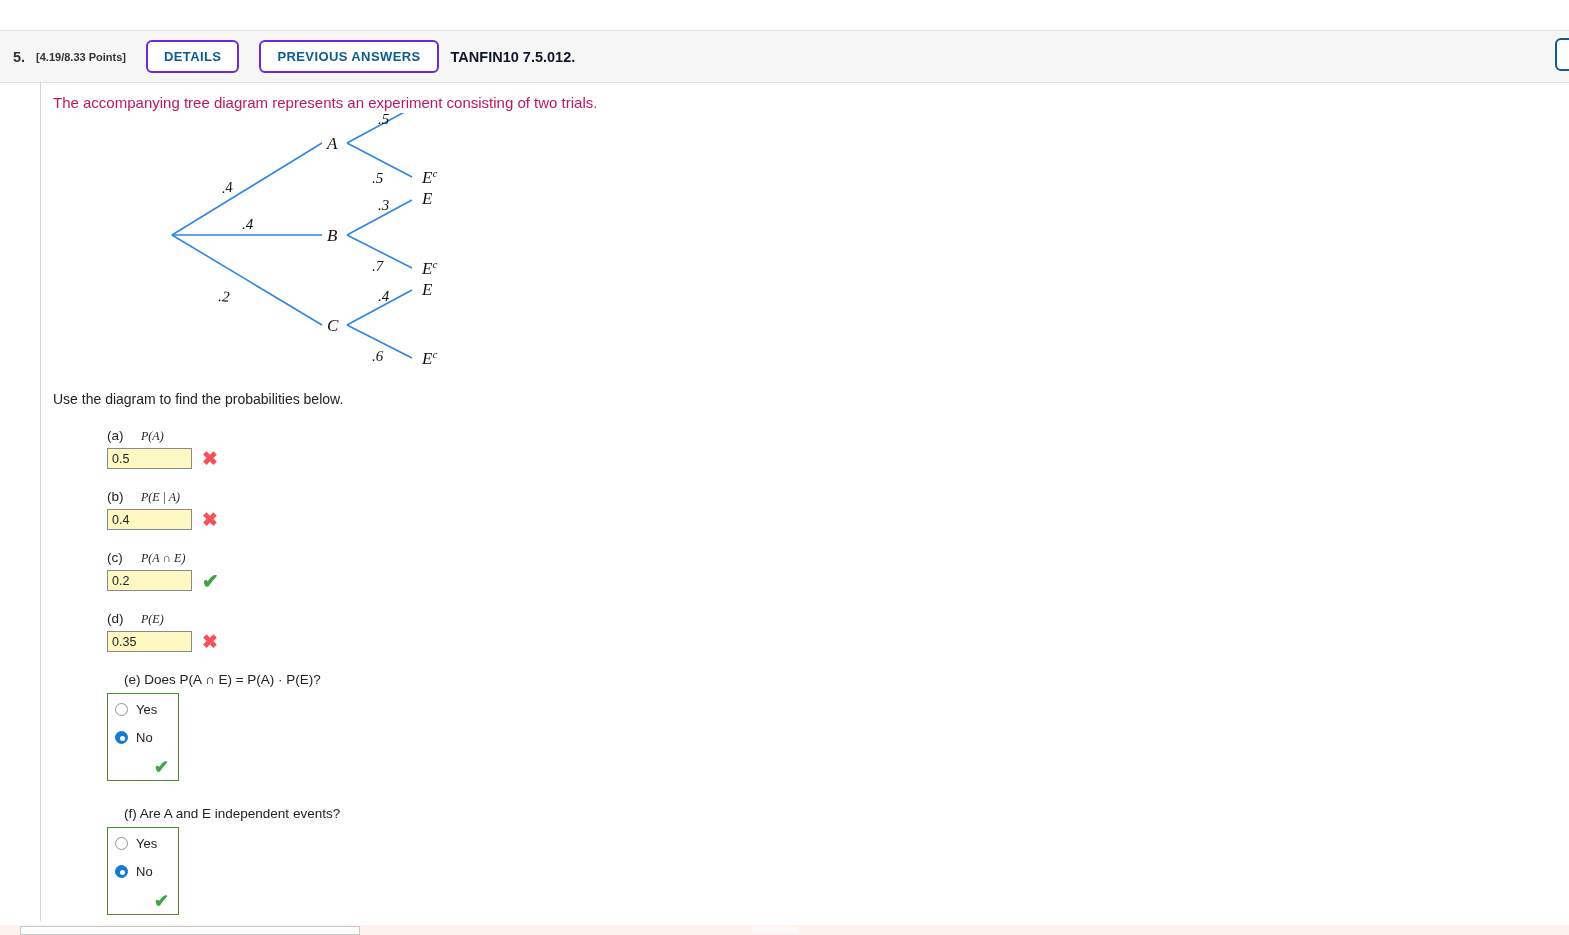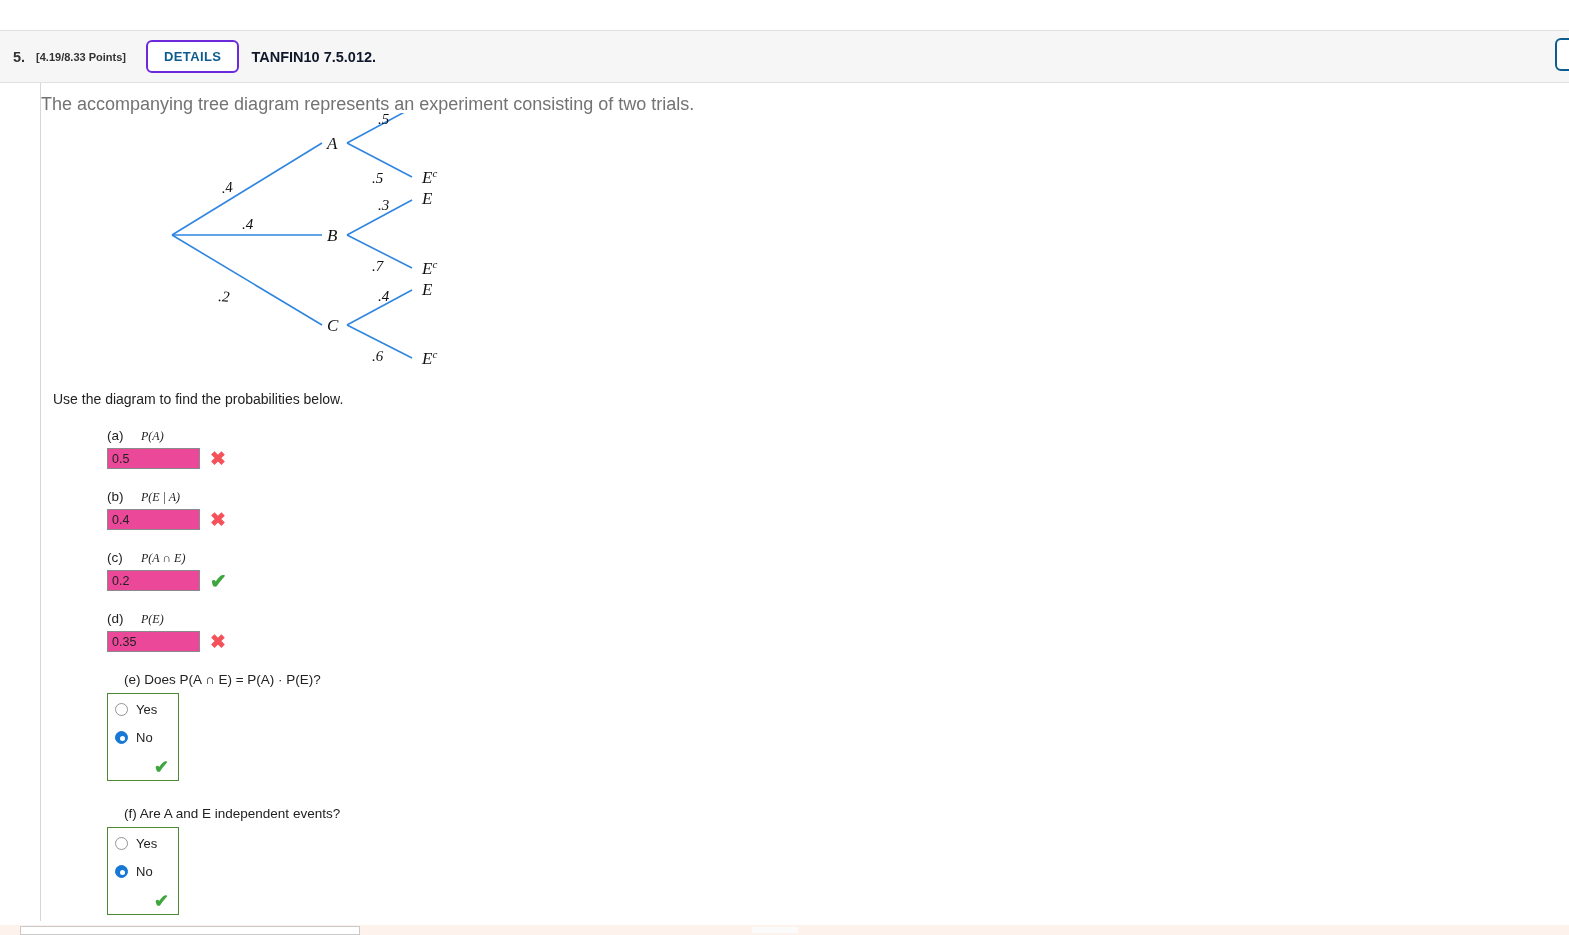--- a/index.html
+++ b/index.html
@@ -43,22 +43,22 @@
   .edge-btn {
     position:absolute; right:-8px; top:38px; width:22px; height:33px;
     border:2px solid #0c5c8f; border-radius:6px; background:#fff;
   }
 
   
   .body-area { position:absolute; left:0; top:83px; width:1569px; height:838px; background:#fff; }
   .left-rail { position:absolute; left:40px; top:0; width:1px; height:838px; background:#d6d6d6; }
 
   .intro-text {
-    position:absolute; left:41px; top:11px;
-    font-size:18px; color:#737373; white-space:nowrap;
+    position:absolute; left:53px; top:11px;
+    font-size:15px; color:#be185d; white-space:nowrap;
   }
 
   
   .tree-wrap { position:absolute; left:150px; top:30px; width:340px; height:280px; }
   .tree-wrap svg { display:block; }
 
   
   .use-text {
     position:absolute; left:53px; top:308px;
     font-size:14px; color:#222; white-space:nowrap;
@@ -67,21 +67,21 @@
   .qpart { position:absolute; left:107px; }
   .qlabel {
     font-size:13.5px; color:#222; white-space:nowrap; margin-bottom:4px;
     display:flex; align-items:baseline;
   }
   .qlabel .tag { min-width:34px; display:inline-block; }
   .qlabel .expr { font-style:italic; font-family:"Liberation Serif", serif; font-size:12px; }
 
   .answer-row { display:flex; align-items:center; }
   .ansbox {
-    width:93px; height:21px; border:1px solid #8a8a8a; background:#ec4899;
+    width:85px; height:21px; border:1px solid #8a8a8a; background:#fef9c3;
     font-size:12.5px; color:#222; padding:1px 4px; line-height:19px;
     font-family:"Liberation Sans", sans-serif;
     outline:none;
   }
   .mark { margin-left:10px; font-size:19px; font-weight:bold; line-height:1; }
   .mark.wrong { color:#f4515b; }
   .mark.right { color:#3fa63f; font-size:20px; }
 
   
   .rgroup-label {
@@ -121,20 +121,21 @@
 <body>
 
 <div id="page">
 
   <div class="top-strip"></div>
 
   <div class="qheader">
     <span class="qnum">5.</span>
     <span class="qpoints">[4.19/8.33 Points]</span>
     <div class="hbtn">DETAILS</div>
+    <div class="hbtn">PREVIOUS ANSWERS</div>
     <span class="qtag">TANFIN10 7.5.012.</span>
   </div>
   <div class="edge-btn"></div>
 
   <div class="body-area">
 
     <div class="left-rail"></div>
 
     <div class="intro-text">The accompanying tree diagram represents an experiment consisting of two trials.</div>
 

